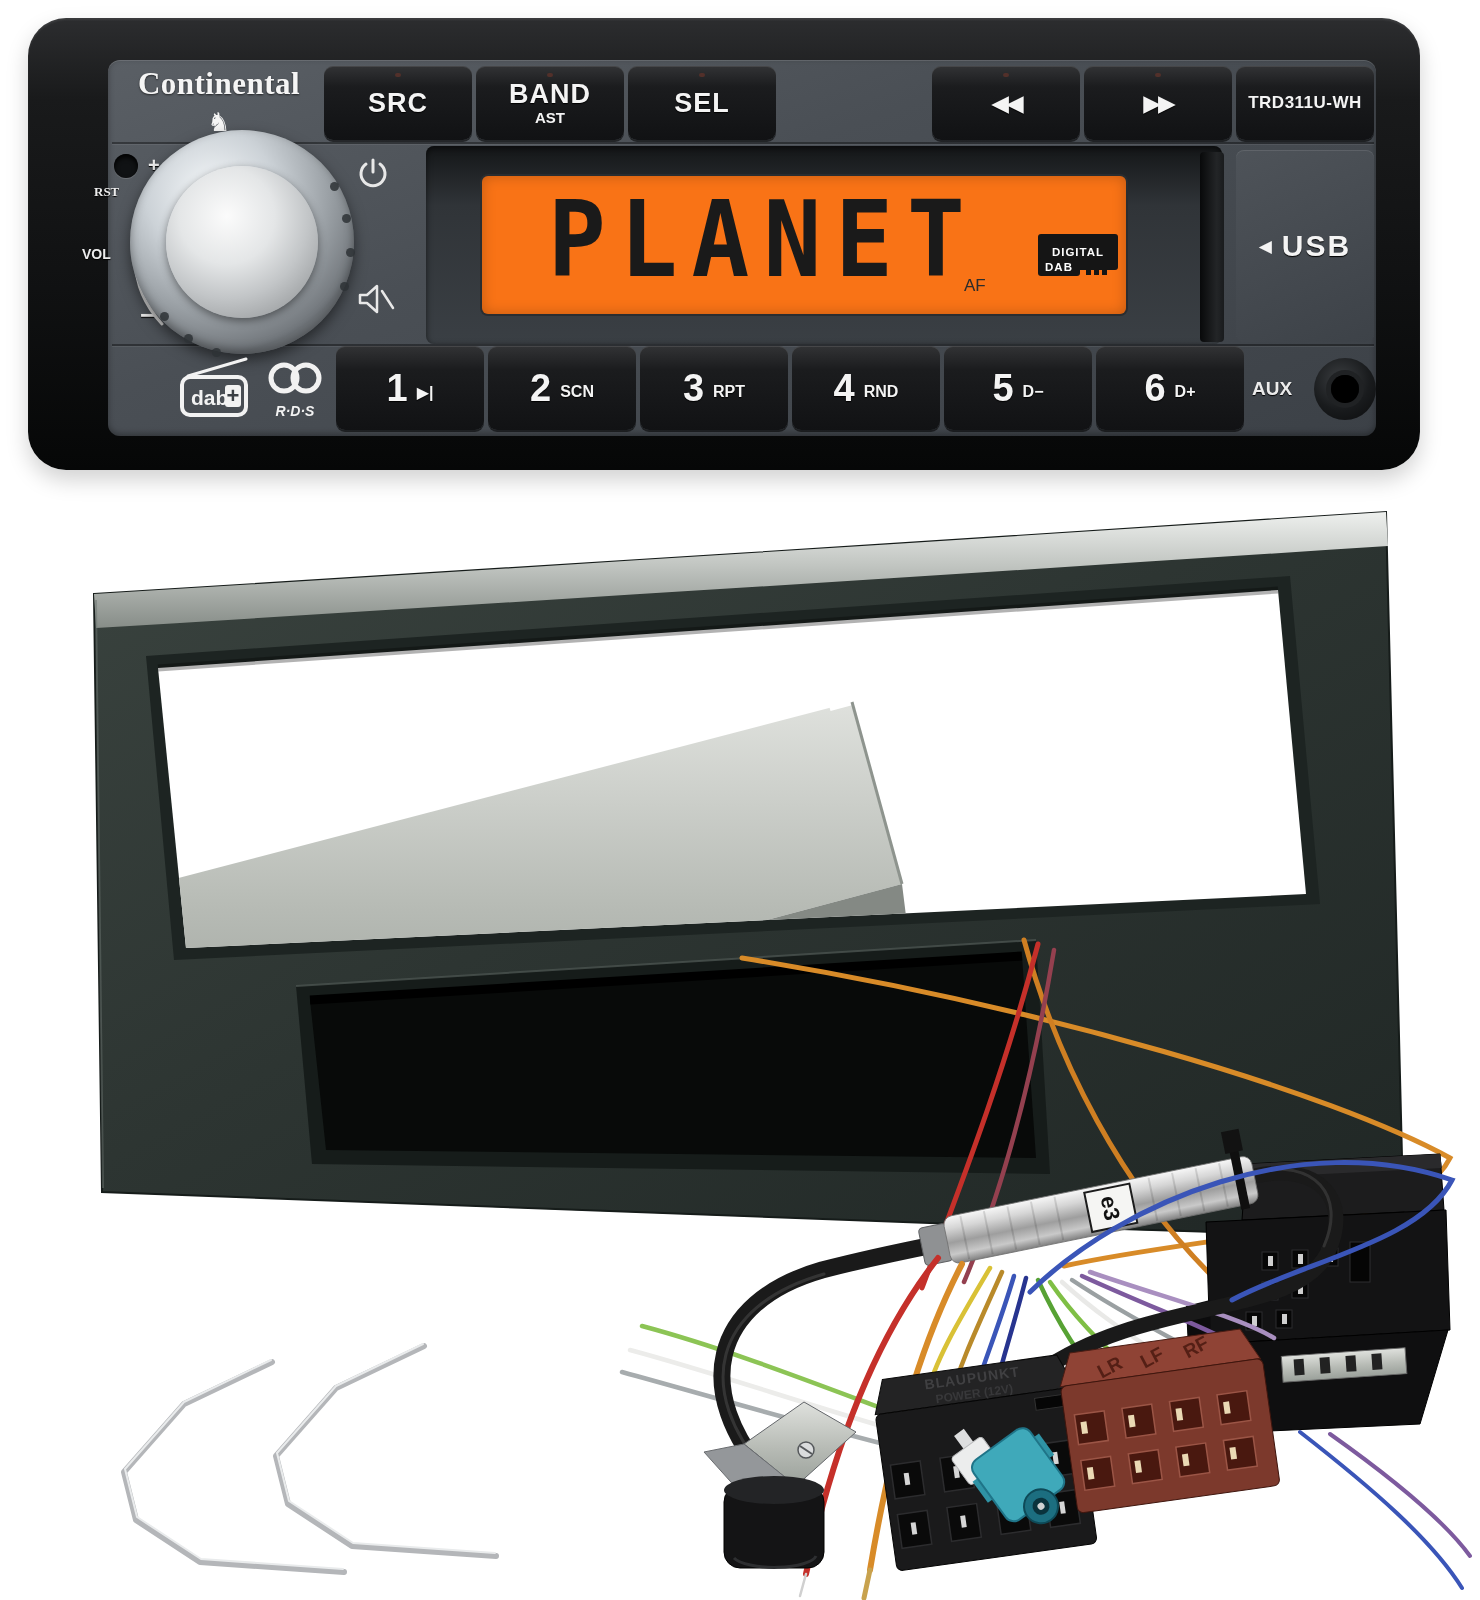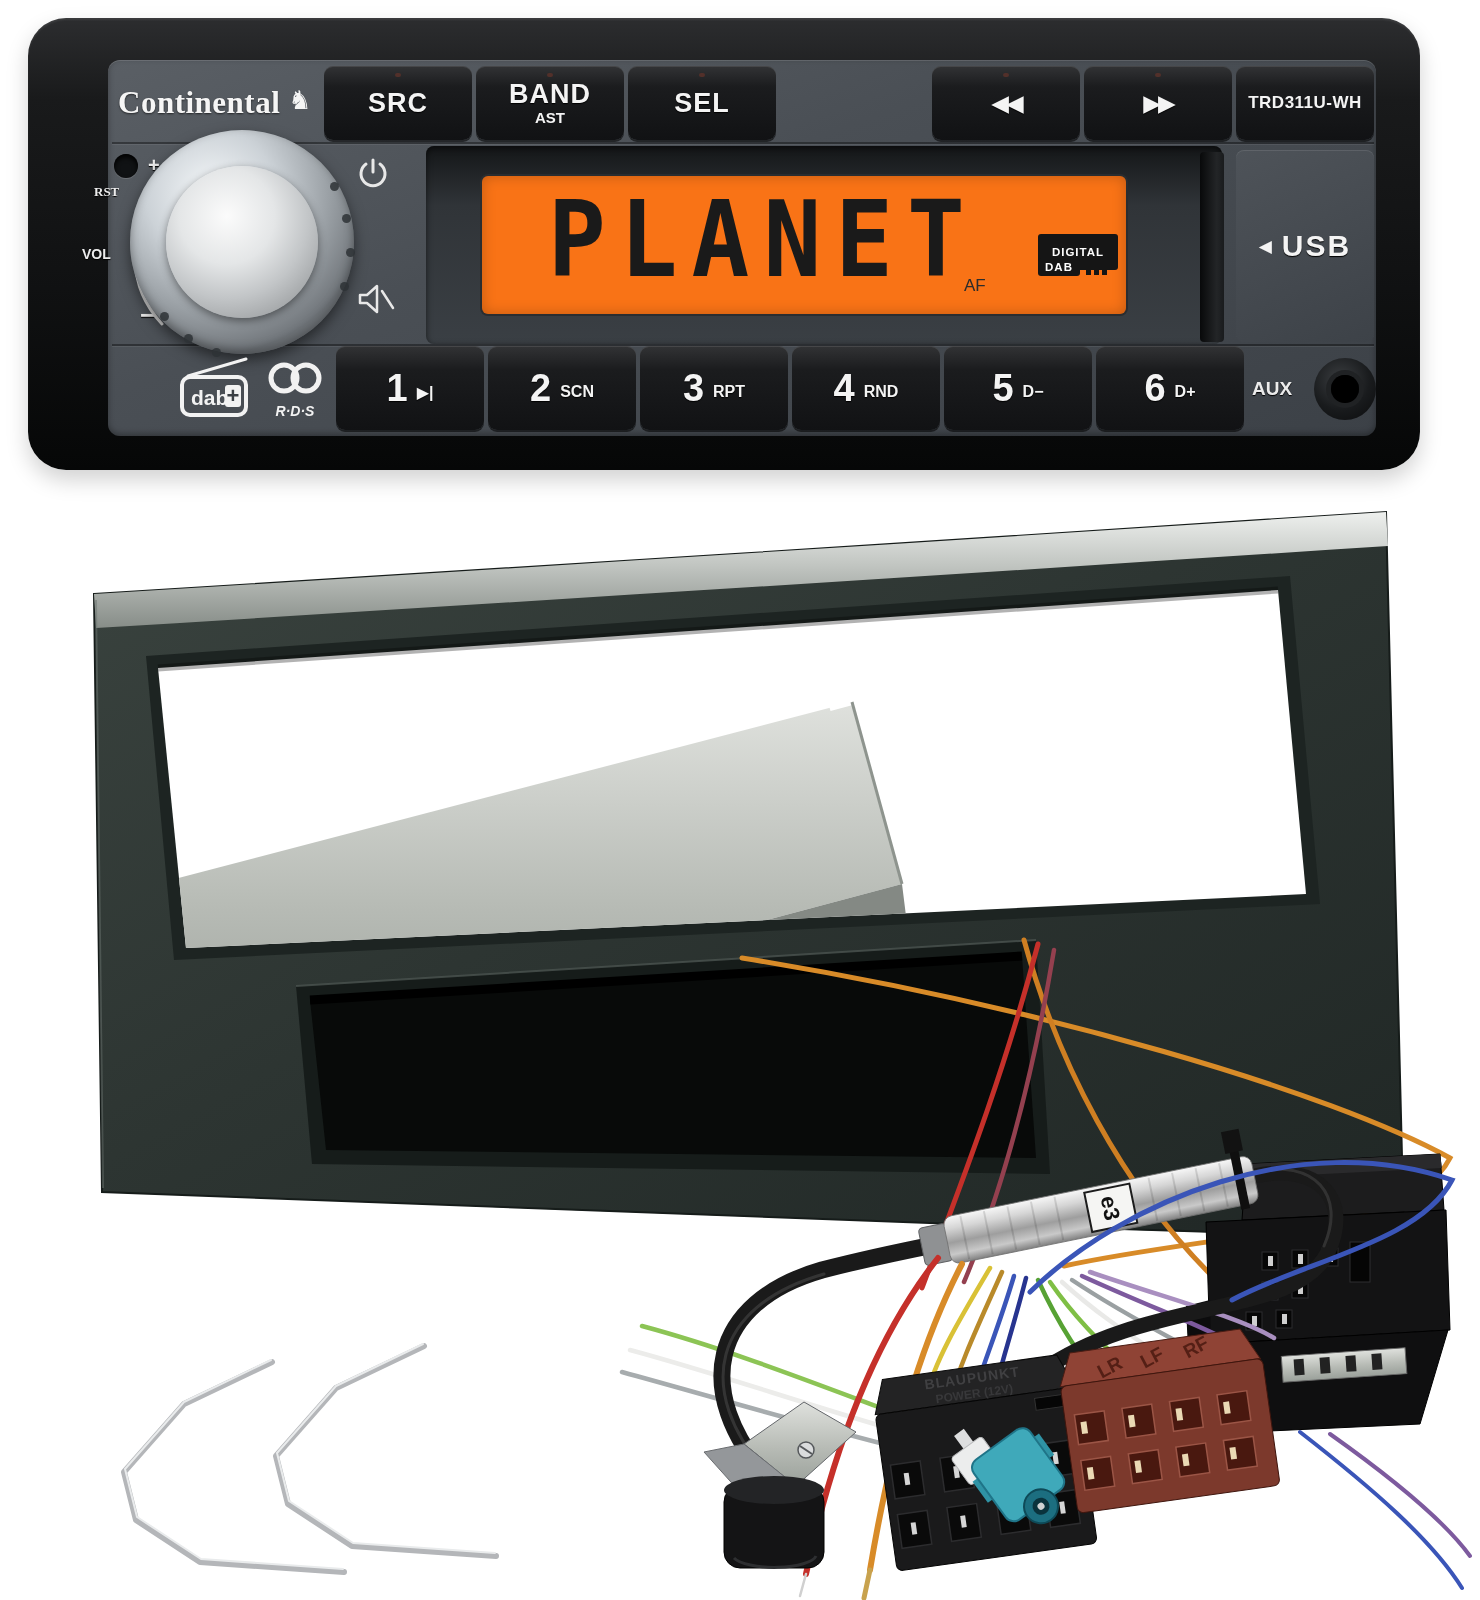--- a/index.html
+++ b/index.html
@@ -9,21 +9,21 @@
 
   
   .sleeve{left:28px;top:18px;width:1392px;height:452px;border-radius:38px;
           background:linear-gradient(180deg,#2c2d2f 0%,#191a1b 18%,#101112 60%,#060707 100%);
           box-shadow:inset 0 2px 2px rgba(255,255,255,.08), 0 10px 22px rgba(0,0,0,.18);}
   .face{left:108px;top:60px;width:1268px;height:376px;border-radius:12px;
         background:linear-gradient(160deg,#5a5f65 0%,#4a4f55 40%,#3c4147 100%);
         box-shadow:inset 0 1px 0 rgba(255,255,255,.14), inset 0 -2px 6px rgba(0,0,0,.35);}
   .groove{height:2px;background:rgba(0,0,0,.38);box-shadow:0 1px 0 rgba(255,255,255,.07);}
 
-  .logo-panel{left:118px;top:66px;width:202px;height:74px;display:flex;align-items:center;gap:8px;}
+  .logo-panel{left:118px;top:66px;width:202px;height:74px;display:flex;align-items:center;justify-content:center;gap:8px;flex-direction:column;}
   .logo-text{font-family:"Liberation Serif","DejaVu Serif",serif;font-weight:bold;font-size:31px;color:#f5f5f5;
              letter-spacing:.5px;text-shadow:0 1px 2px rgba(0,0,0,.6);}
   .logo-horse{font-size:26px;color:#f5f5f5;transform:translateY(-3px);}
 
   .tbtn,.pbtn,.model-panel{background:linear-gradient(180deg,#323335 0%,#1b1c1e 28%,#111214 100%);
         border-radius:9px;box-shadow:0 2px 0 rgba(0,0,0,.55), inset 0 1px 0 rgba(255,255,255,.10);
         display:flex;flex-direction:column;align-items:center;justify-content:center;color:#f4f4f4;text-align:right;}
   .tbtn{top:66px;width:148px;height:74px;}
   .tlabel{font-size:27px;font-weight:bold;letter-spacing:1px;text-shadow:0 1px 1px #000;line-height:1;}
   .tlabel.arrows{font-size:23px;letter-spacing:-3px;}

